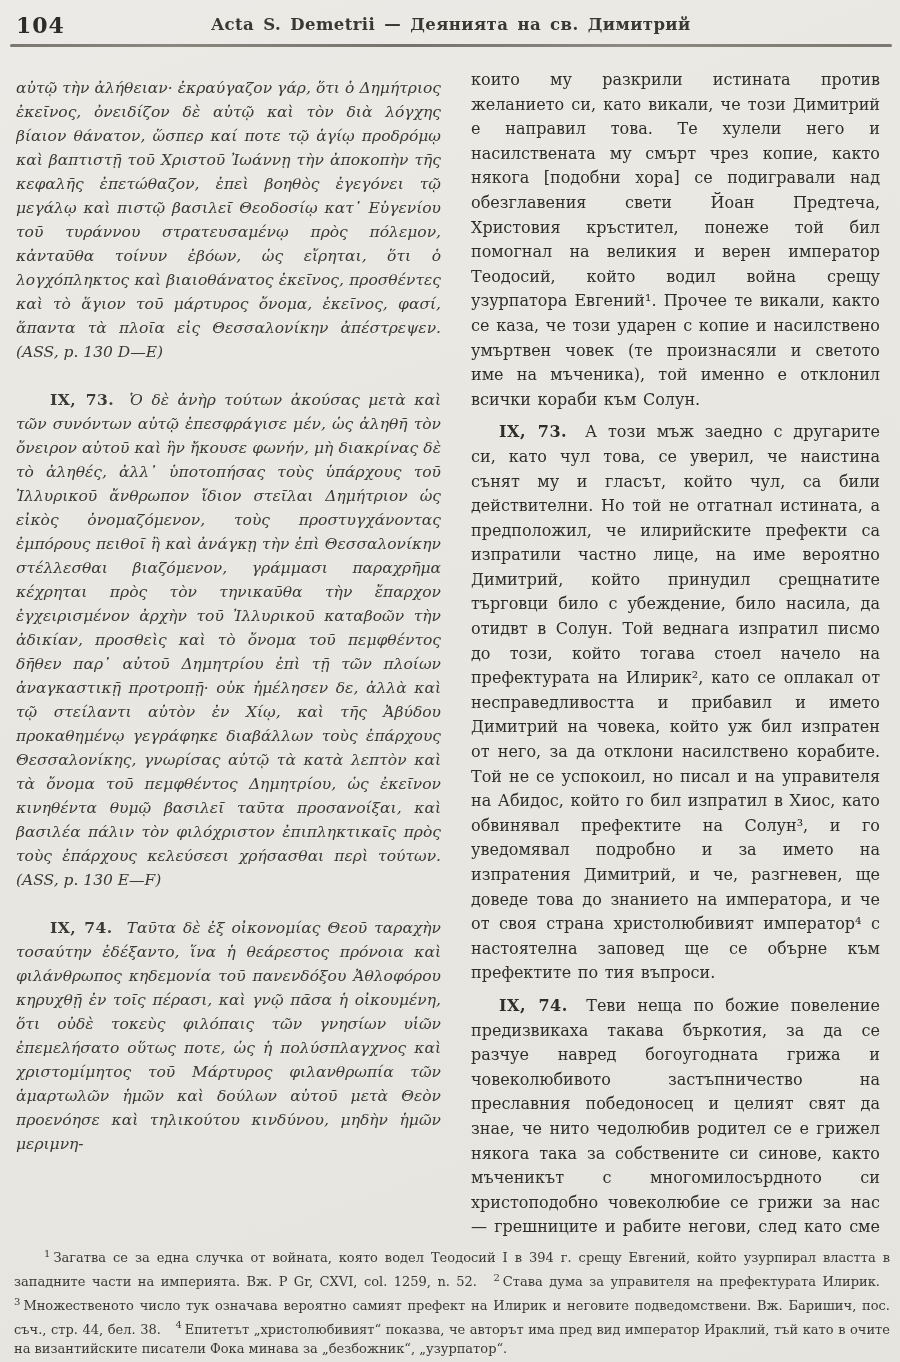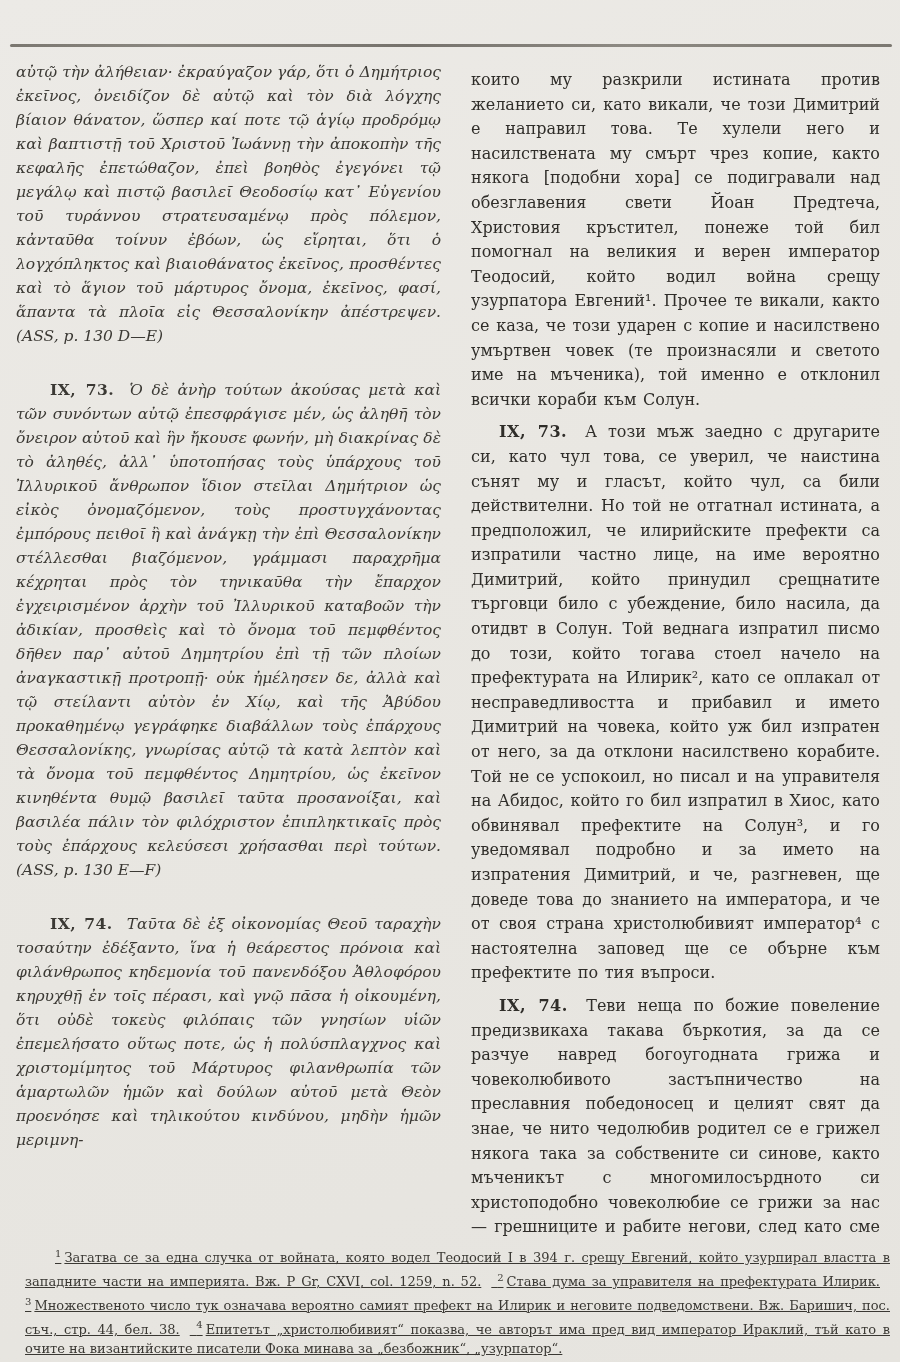--- a/index.html
+++ b/index.html
@@ -36,51 +36,54 @@
     overflow:hidden;
   }
   .col{overflow:hidden;}
   .col.greek{
     font-style:italic;
     font-size:15.5px;line-height:24px;
     text-align:justify;
     color:#3b3934;
   }
   .col.greek .para{margin:0 0 0 0;text-indent:34px;}
-  .col.greek .para.first{text-indent:0;margin-top:0;}
-  .col.greek .para + .para{margin-top:30px;}
+  .col.greek .para.first{text-indent:0;margin-top:16px;}
+  .col.greek .para + .para{margin-top:24px;}
   .col.bg{
     font-size:16px;line-height:24.6px;
     text-align:justify;
     color:#2f2d29;
     word-spacing:1.5px;
   }
   .col.bg .para{margin:8px;text-indent:28px;}
   .col.bg .para.first{text-indent:0;}
   .parnum{
     font-style:normal;font-weight:bold;
     margin-right:7px;letter-spacing:.5px;
   }
   
   .footnotes{
-    position:absolute;left:25px;right:10px;bottom:6px;height:112px;
+    position:absolute;left:14px;right:10px;bottom:6px;height:112px;
     font-size:13px;line-height:19.5px;
     text-align:justify;color:#3a3833;
     overflow:hidden;
-    text-decoration:underline;
   }
   .fnpara{margin:0;text-indent:30px;}
   .fn{margin-right:10px;}
   .fn sup{font-size:10px;margin-right:3px;}
 </style>
 </head>
 <body>
 
 <div class="page">
 
+  <div class="hdr">
+    <span class="pagenum">104</span>
+    <span class="hdr-title">Acta S. Demetrii  —  Деянията на св. Димитрий</span>
+  </div>
   <div class="rule"></div>
 
   <div class="columns">
 
     <section class="col greek">
       <p class="para first">
         <span class="txt">αὐτῷ τὴν ἀλήθειαν· ἐκραύγαζον γάρ, ὅτι ὁ Δημήτριος ἐκεῖνος, ὀνειδίζον δὲ αὐτῷ καὶ τὸν διὰ λόγχης βίαιον θάνατον, ὥσπερ καί ποτε τῷ ἁγίῳ προδρόμῳ καὶ βαπτιστῇ τοῦ Χριστοῦ Ἰωάννῃ τὴν ἀποκοπὴν τῆς κεφαλῆς ἐπετώθαζον, ἐπεὶ βοηθὸς ἐγεγόνει τῷ μεγάλῳ καὶ πιστῷ βασιλεῖ Θεοδοσίῳ κατ᾽ Εὐγενίου τοῦ τυράννου στρατευσαμένῳ πρὸς πόλεμον, κἀνταῦθα τοίνυν ἐβόων, ὡς εἴρηται, ὅτι ὁ λογχόπληκτος καὶ βιαιοθάνατος ἐκεῖνος, προσθέντες καὶ τὸ ἅγιον τοῦ μάρτυρος ὄνομα, ἐκεῖνος, φασί, ἅπαντα τὰ πλοῖα εἰς Θεσσαλονίκην ἀπέστρεψεν. (ASS, p. 130 D—E)</span>
       </p>
       <p class="para">
         <span class="parnum">IX, 73.</span>

